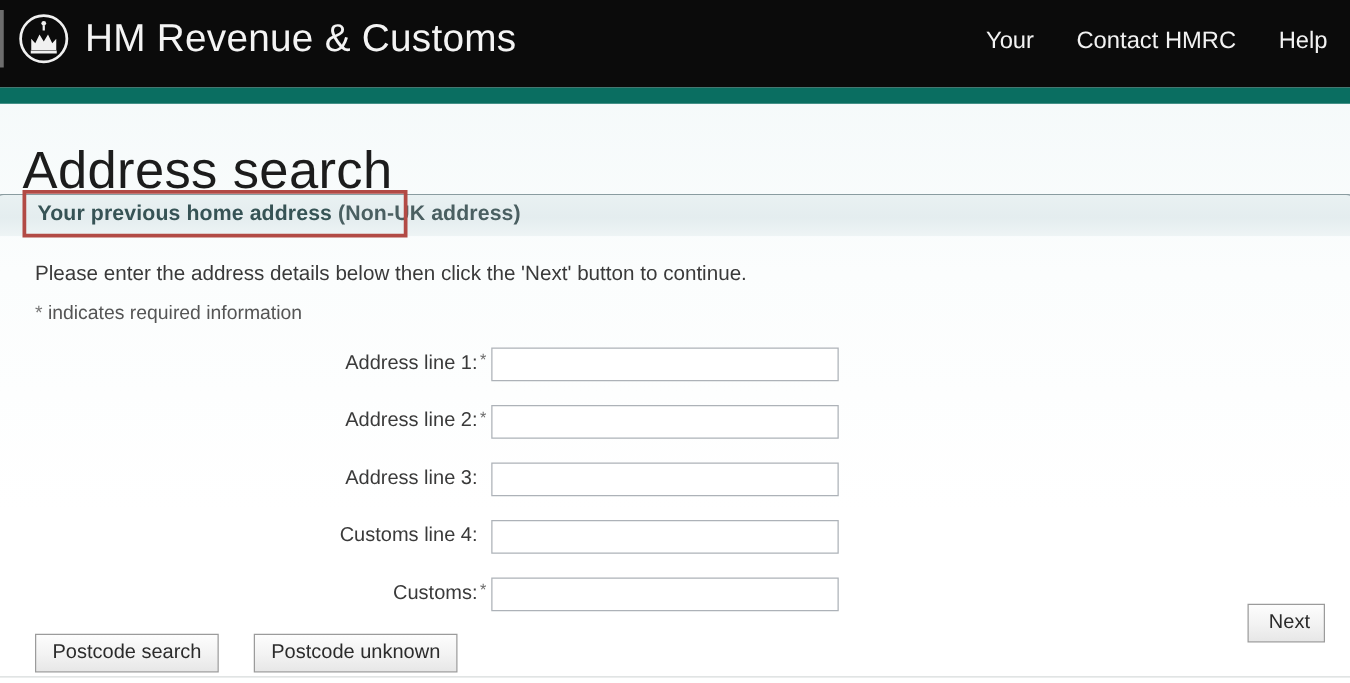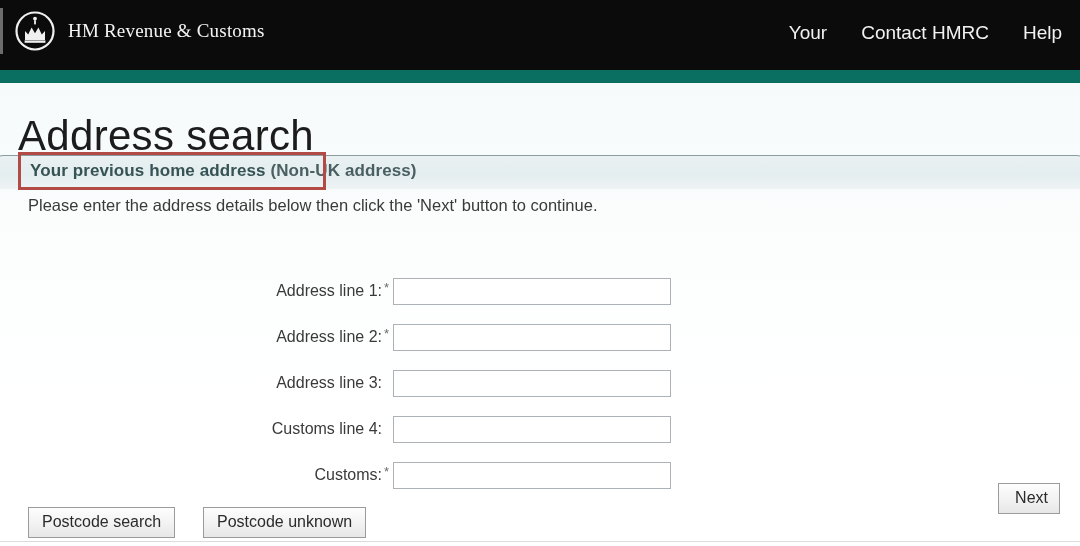--- a/index.html
+++ b/index.html
@@ -37,24 +37,23 @@
     display: flex;
     align-items: center;
     gap: 12px;
   }
   .crown-emblem {
     width: 42px; height: 42px;
     display: block;
   }
   .brand-name {
     color: #f4f4f4;
-    font-size: 19px;
+    font-size: 31px;
     letter-spacing: 0.2px;
     white-space: nowrap;
-    font-family: Liberation Serif, serif;
   }
   .topnav {
     position: absolute;
     right: 18px; top: 22px;
     display: flex;
     align-items: center;
     gap: 34px;
   }
   .topnav a {
     color: #f2f2f2;
@@ -113,21 +112,21 @@
     left: 18px; top: 152px;
     width: 308px; height: 38px;
     border: 3px solid #b24a45;
     background: transparent;
     pointer-events: none;
   }
 
   
   .intro-line {
     position: absolute;
-    left: 28px; top: 196px;
+    left: 28px; top: 210px;
     font-size: 16.5px;
     color: #3a3a3a;
     white-space: nowrap;
   }
   .required-note {
     position: absolute;
     left: 28px; top: 242px;
     font-size: 15.5px;
     color: #555555;
     white-space: nowrap;
@@ -231,20 +230,23 @@
 
   <h1 class="page-title">Address search</h1>
 
   <div class="panel"></div>
   <div class="panel-label">
     <span class="strong-part">Your previous home address</span><span class="paren-part"> (Non-UK address)</span>
   </div>
   <div class="highlight-box"></div>
 
   <div class="intro-line">Please enter the address details below then click the 'Next' button to continue.</div>
+  <div class="required-note">
+    <span class="ast">*</span><span> indicates required information</span>
+  </div>
 
   <div class="form-area">
 
     <div class="form-row">
       <span class="field-label">Address line 1:</span>
       <span class="field-ast">*</span>
       <input class="field-input" type="text" value="" style="">
     </div>
 
     <div class="form-row">

